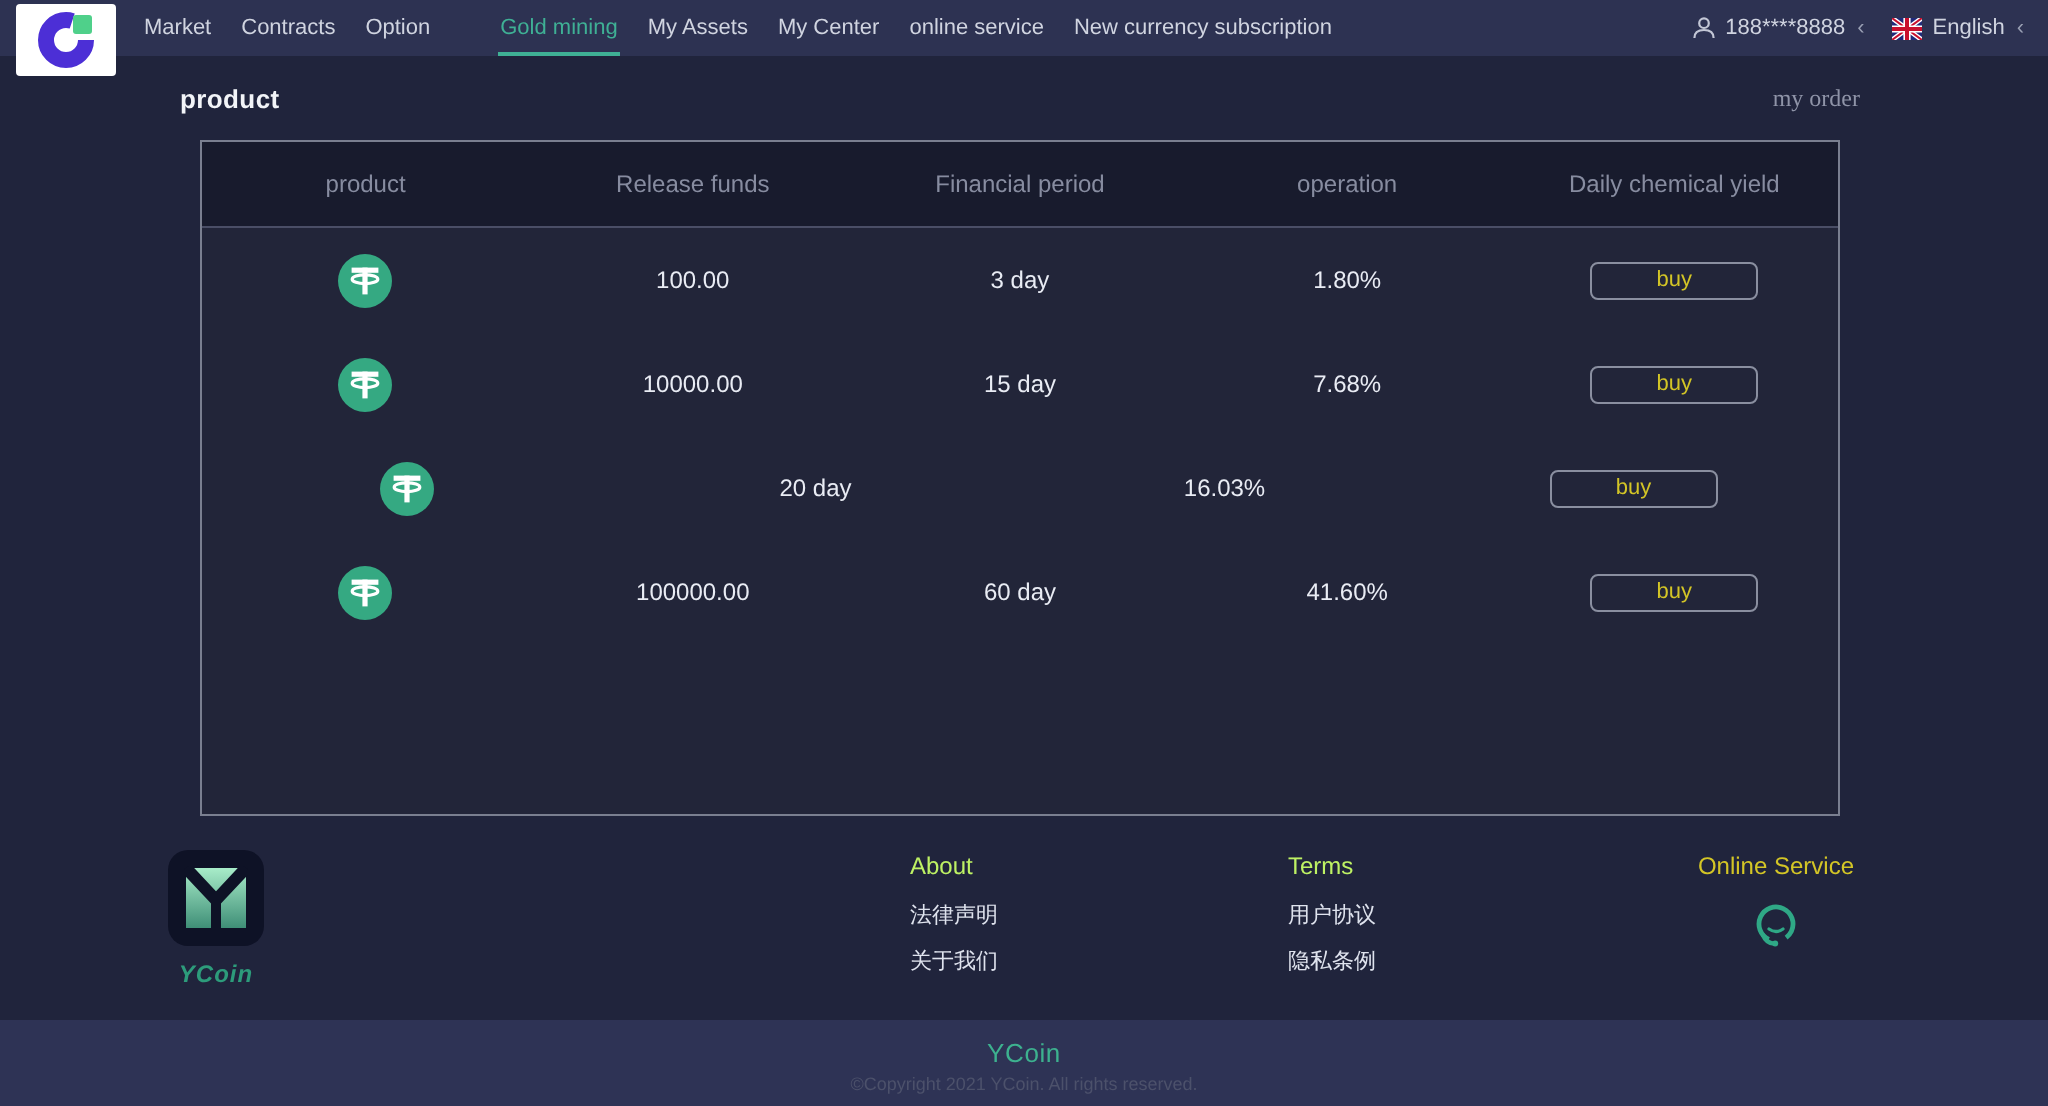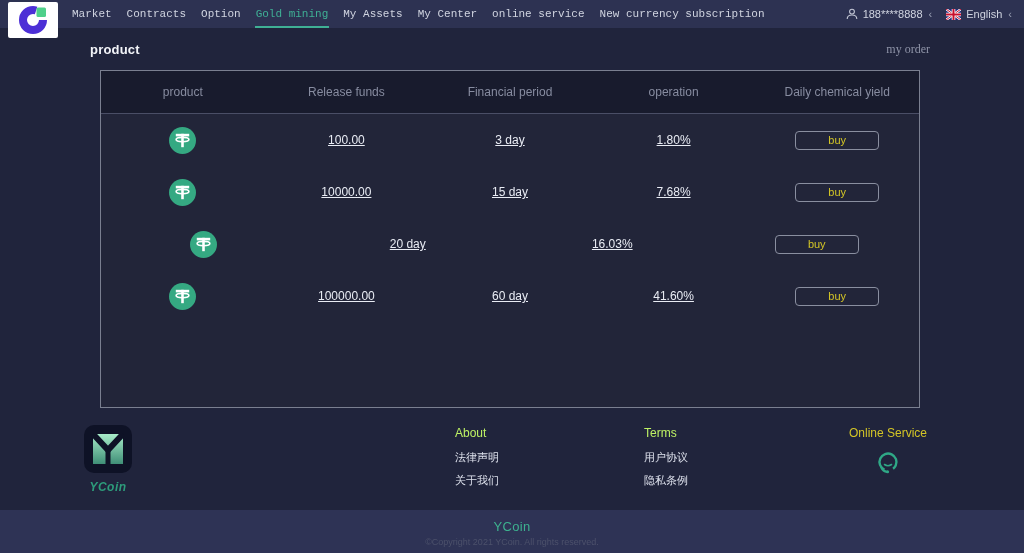--- a/index.html
+++ b/index.html
@@ -19,24 +19,24 @@
     display:flex; align-items:center;
   }
   .logo-card {
     position:absolute; top:2px; left:8px; width:50px; height:36px;
     background:#ffffff; border-radius:2px; z-index:5;
     display:flex; align-items:center; justify-content:center;
   }
   .nav-items { display:flex; margin-left:71px; height:28px; }
   .nav-item {
     font-size:11px; color:#d0d4e0; padding:0 13px 0 0; height:28px;
-    display:flex; align-items:center; cursor:pointer; white-space:nowrap;font-family:Liberation Mono, monospace;
+    display:flex; align-items:center; cursor:pointer; white-space:nowrap;
   }
   .nav-item span { padding:0 1px; height:28px; line-height:28px; border-bottom:2px solid transparent; }
-  .nav-item.active span { color:#3fb095; border-bottom-color:#3fb095; }
+  .nav-item.active span { color:#3fb095; border-bottom-color:#3fb095;margin-left:20px; }
   .nav-right {
     position:absolute; right:12px; top:0; height:28px;
     display:flex; align-items:center; gap:14px;
   }
   .nav-user, .nav-lang {
     display:flex; align-items:center; gap:5px;
     font-size:11px; color:#d0d4e0; cursor:pointer;
   }
   .chev { color:#9aa0b4; font-size:11px; margin-left:1px; }
 
@@ -54,21 +54,21 @@
     border:1px solid #7a7f90; background:#222539;
   }
   .thead {
     height:43px; background:#181b2d; border-bottom:1px solid #4a4e66;
     display:flex; align-items:center;
   }
   .thead .th {
     flex:1; text-align:center; font-size:12px; color:#878ca0;
   }
   .trow { height:52px; display:flex; align-items:center; }
-  .trow .td { flex:1; text-align:center; font-size:12px; color:#e9ecf4;text-decoration:underline; }
+  .trow .td { flex:1; text-align:center; font-size:12px; color:#e9ecf4; }
   .td.coin-cell { display:flex; justify-content:center; align-items:center; }
   .buy-btn {
     display:inline-block; width:84px; height:19px; line-height:17px;
     border:1px solid #8a8fa0; border-radius:4px; background:transparent;
     color:#d3c526; font-size:11px; font-family:"Liberation Sans",sans-serif;
     cursor:pointer; text-align:center;
   }
 
   
   .footer { position:absolute; top:418px; left:0; width:1024px; height:92px; }

